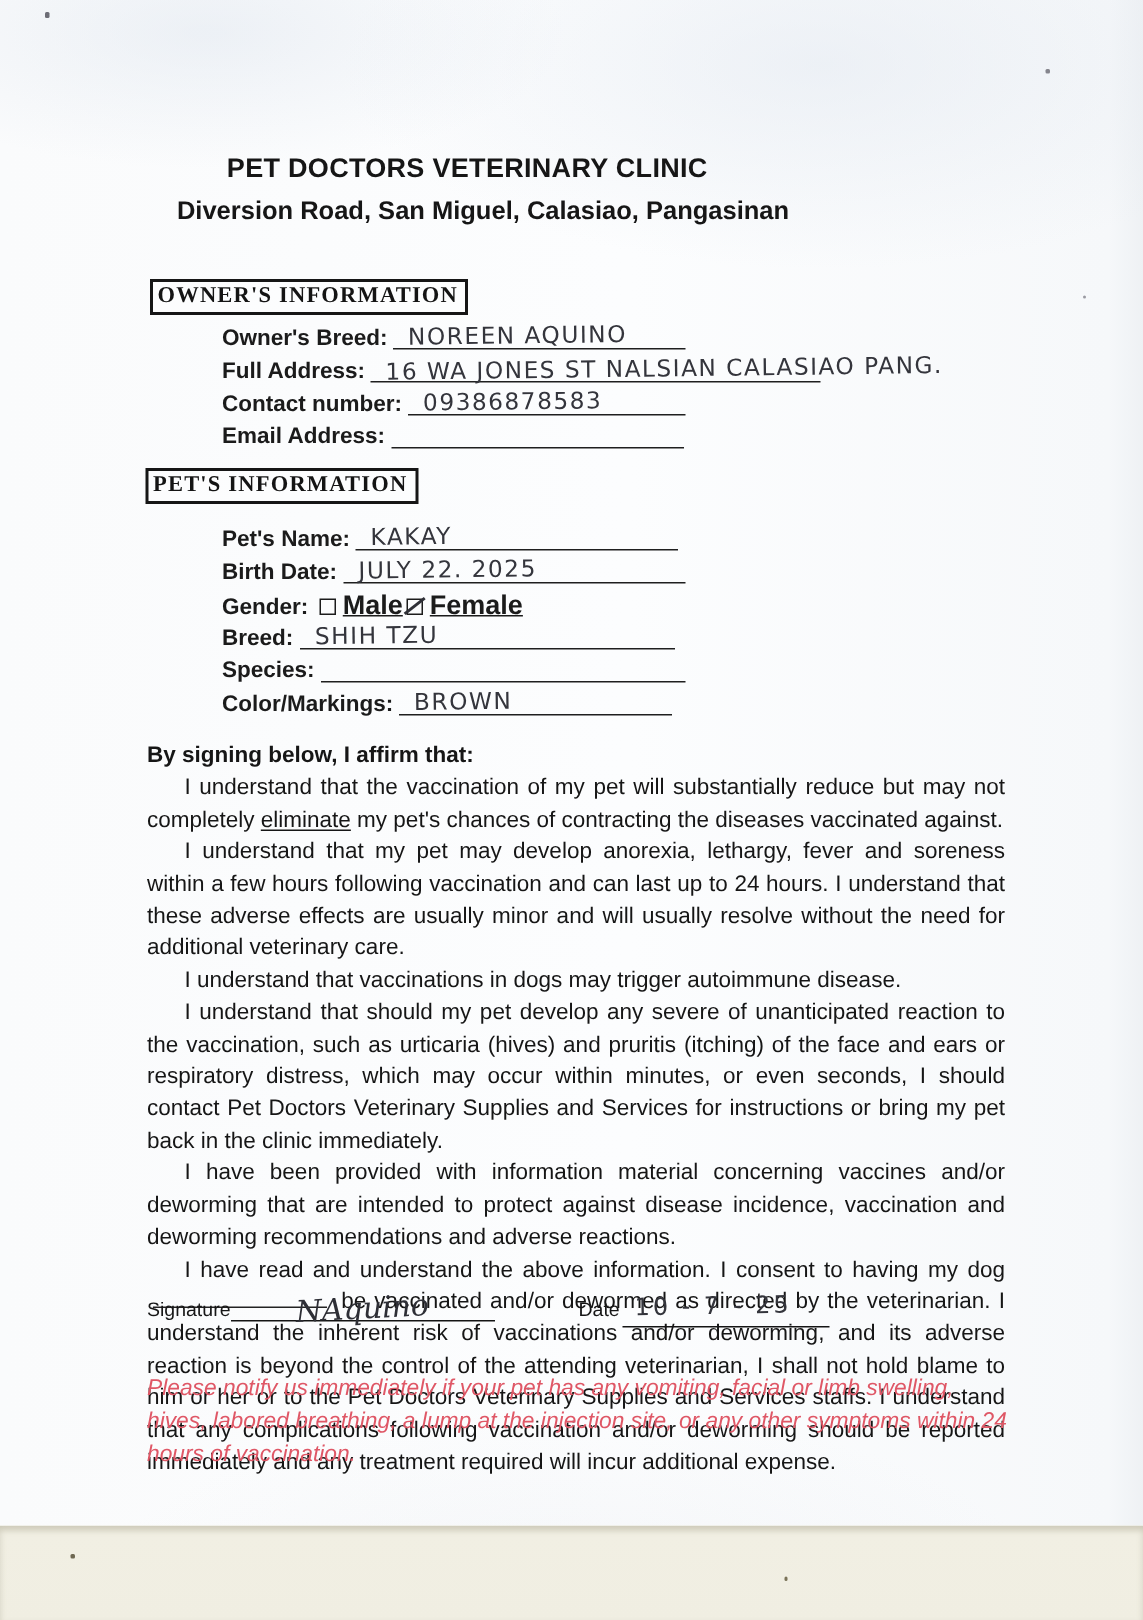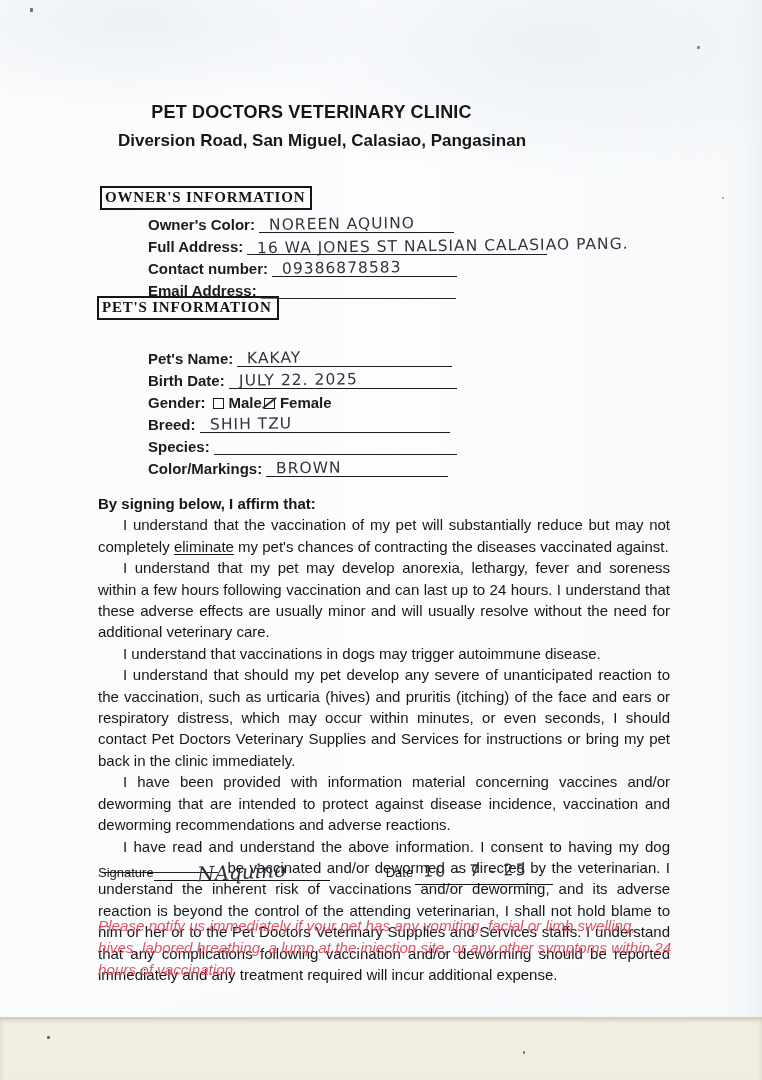--- a/index.html
+++ b/index.html
@@ -29,21 +29,21 @@
   header { position:absolute; top:102px; left:0; width:623px; text-align:center; }
   .clinic-name    { font-size:18px; font-weight:700; letter-spacing:0.2px; color:#161616; }
   .clinic-address { font-size:17px; font-weight:700; margin-top:8px; color:#161616;padding-left:21px; }
 
   .section-heading {
     display:inline-block; border:2px solid #161616; padding:1px 5px 2px 3px;
     font-family:"Liberation Serif", serif; font-weight:700; font-size:15px;
     letter-spacing:0.8px; color:#141414; background:rgba(255,255,255,0.4);
   }
   .owner-heading { position:absolute; top:186px; left:100px; }
-  .pet-heading   { position:absolute; top:296px; left:97px;text-align:right;  }
+  .pet-heading   { position:absolute; top:312px; left:97px;text-align:right;  }
 
   .owner-fields { position:absolute; top:215px; left:148px; }
   .pet-fields   { position:absolute; top:349px; left:148px; }
   .frow { height:22px; line-height:20px; white-space:nowrap; }
   .flabel { font-weight:700; font-size:15px; color:#1b1b1b; }
   .fline {
     display:inline-block; border-bottom:1.7px solid #1f1f1f;
     height:17px; vertical-align:baseline; margin-left:4px;
   }
   .w195 { width:195px; } .w300 { width:300px; } .w185 { width:185px; }
@@ -56,21 +56,21 @@
   }
   .checkbox {
     display:inline-block; width:9px; height:9px; border:1.6px solid #1c1c1c;
     margin:0 5px 0 7px; position:relative; top:1px;
   }
   .female-box { margin-left:2px; }
   .check-mark {
     position:absolute; width:17px; height:2.2px; background:#2f3037;
     transform:rotate(-38deg); left:-4px; top:3px;
   }
-  .gender-word { font-weight:700; font-size:15px; color:#1b1b1b; }
+  .gender-word { font-weight:700; font-size:18px; color:#1b1b1b;text-decoration:underline; }
 
   .affirm { position:absolute; top:493px; left:98px; width:572px; }
   .affirm p {
     margin:0; text-indent:25px; text-align:justify;
     font-size:15px; line-height:21.4px; color:#161616;
   }
   .affirm .affirm-heading { text-indent:0; font-weight:700; }
   .u-word { text-decoration:underline; text-underline-offset:2px; }
   .inline-blank {
     display:inline-block; width:116px; height:13px;
@@ -111,21 +111,21 @@
 
   <header>
     <div class="clinic-name">PET DOCTORS VETERINARY CLINIC</div>
     <div class="clinic-address">Diversion Road, San Miguel, Calasiao, Pangasinan</div>
   </header>
 
   <div class="owner-heading section-heading">OWNER'S INFORMATION</div>
 
   <div class="owner-fields">
     <div class="frow">
-      <span class="flabel">Owner's Color:</span><span class="fline w195"><span class="hw">NOREEN AQUINO</span></span>
+      <span class="flabel">Owner's Breed:</span><span class="fline w195"><span class="hw">NOREEN AQUINO</span></span>
     </div>
     <div class="frow">
       <span class="flabel">Full Address:</span><span class="fline w300"><span class="hw">16 WA JONES ST NALSIAN CALASIAO PANG.</span></span>
     </div>
     <div class="frow">
       <span class="flabel">Contact number:</span><span class="fline w185"><span class="hw">09386878583</span></span>
     </div>
     <div class="frow">
       <span class="flabel">Email Address:</span><span class="fline w195"><span class="hw"></span></span>
     </div>

